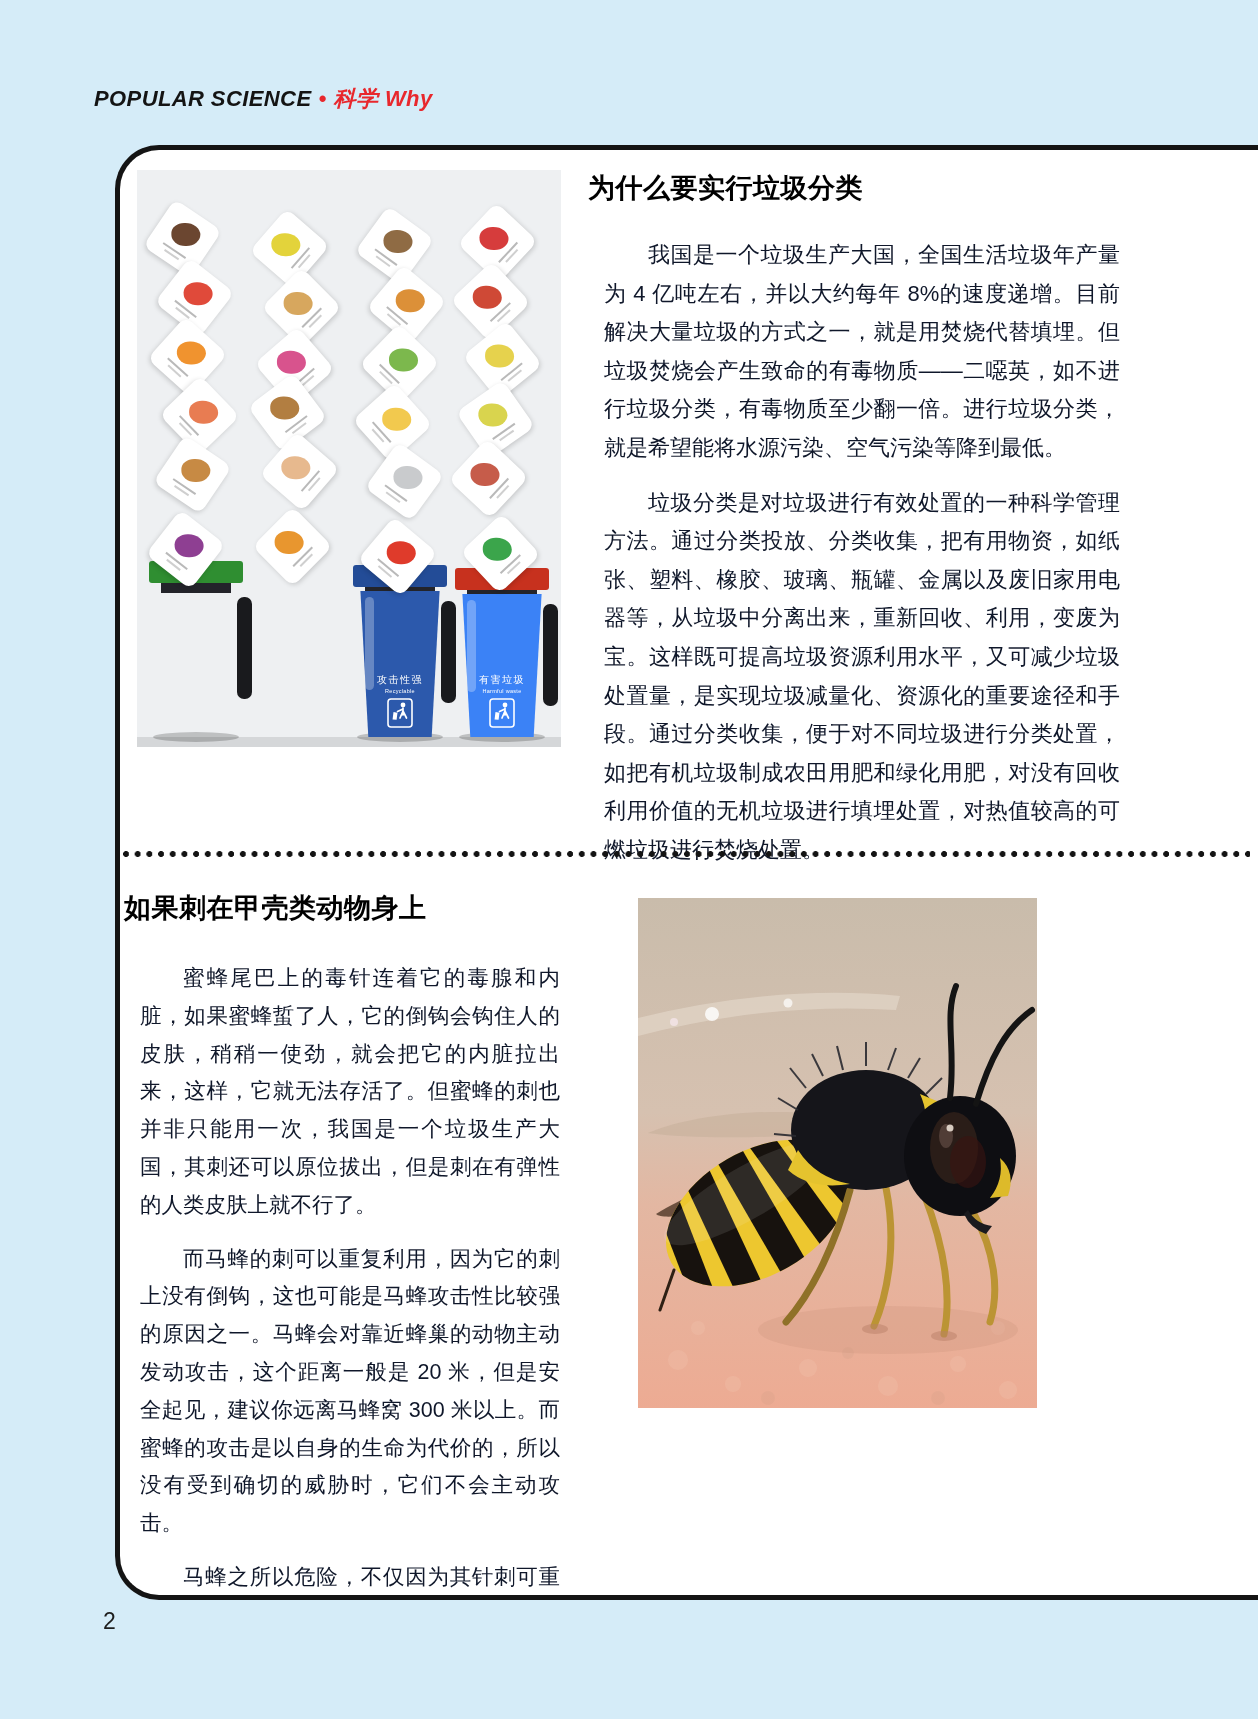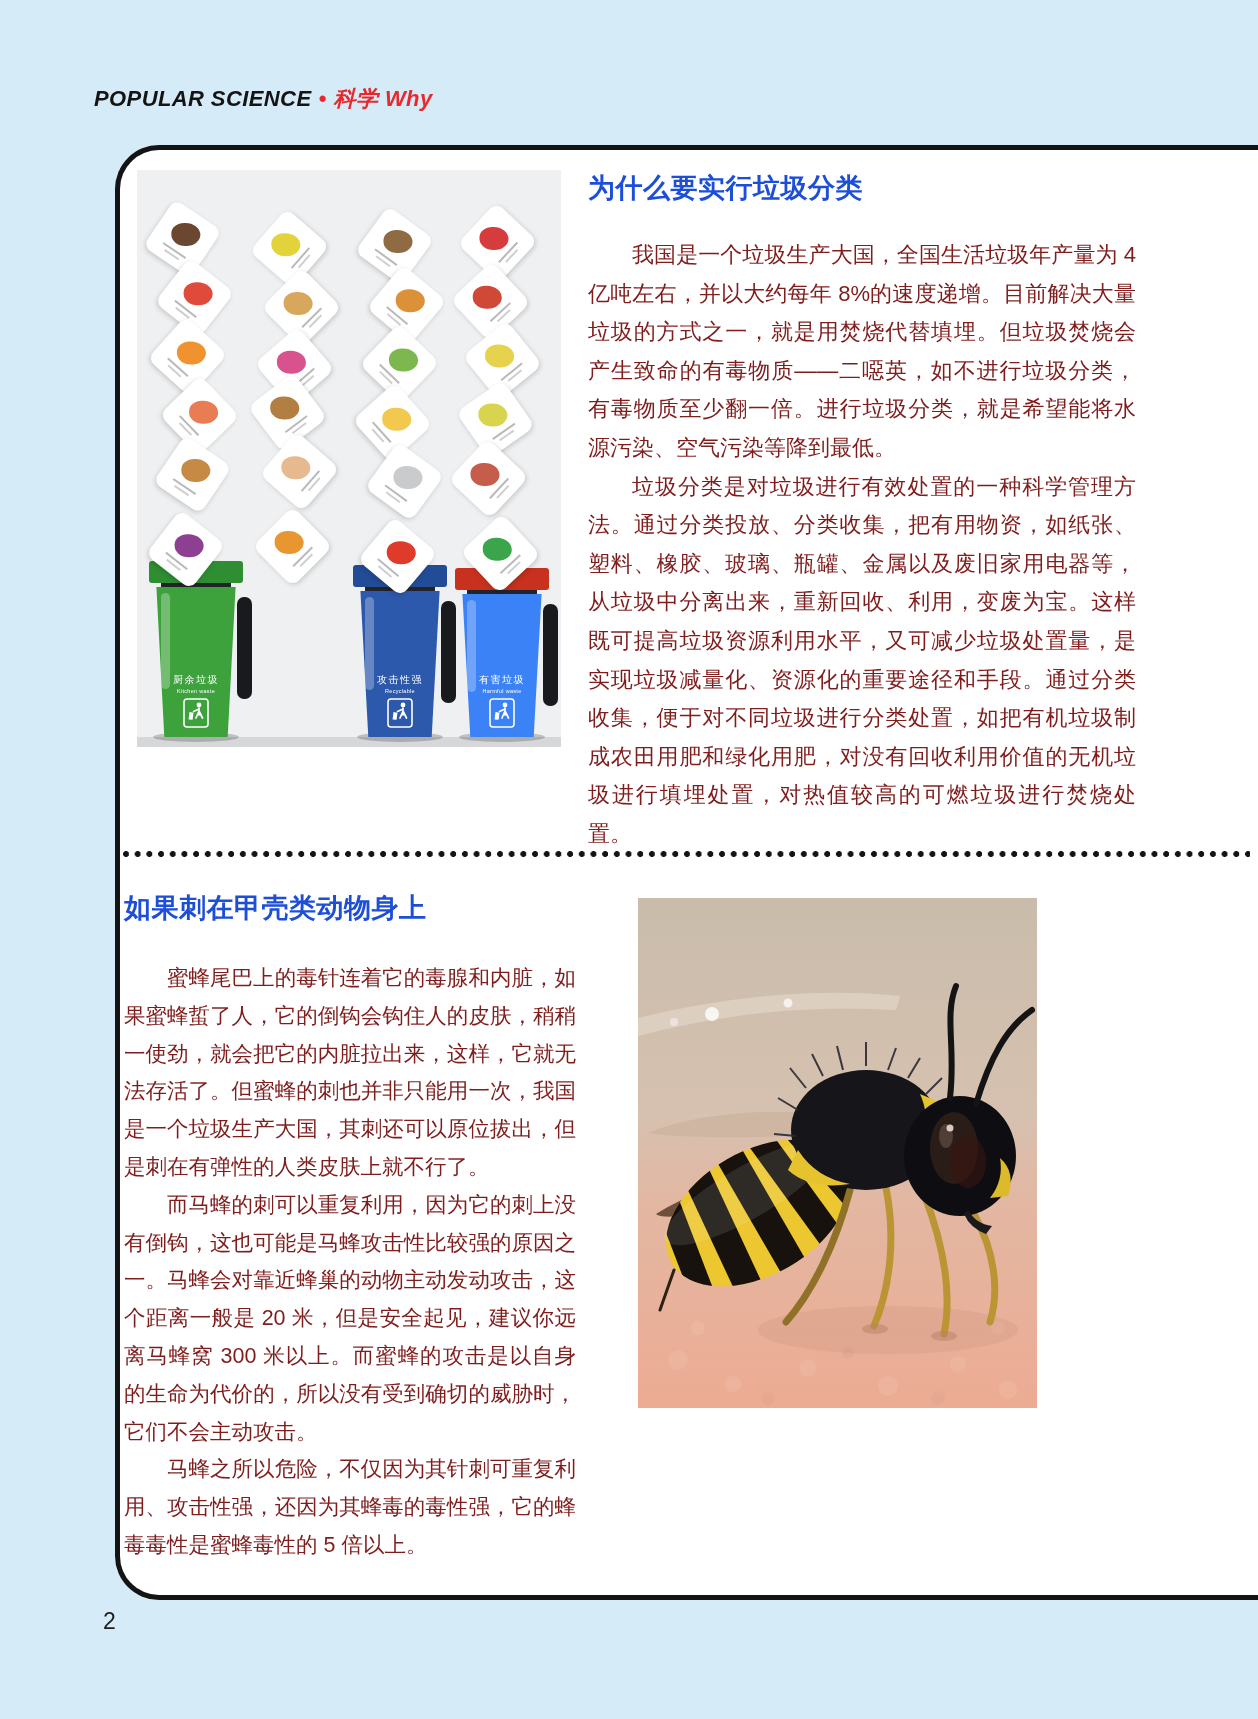--- a/index.html
+++ b/index.html
@@ -29,23 +29,23 @@
   .bin .bcn{color:#fff;font-size:10px;letter-spacing:1.5px;text-align:center;}
   .bin .ben{color:#fff;font-size:5.5px;margin:1px 0 4px;text-align:center;letter-spacing:.3px;}
   
   .card{position:absolute;width:57px;height:57px;background:#fff;border-radius:9px;
         box-shadow:0 2px 5px rgba(0,0,0,.17);z-index:3;}
   .card .blob{position:absolute;left:50%;top:46%;width:29px;height:23px;border-radius:46% 54% 50% 50%;}
   .card .t1{position:absolute;bottom:13px;left:15px;right:15px;height:2px;background:#b9b9b9;}
   .card .t2{position:absolute;bottom:8px;left:20px;right:20px;height:2px;background:#cfcfcf;}
   
   .article1{position:absolute;left:468px;top:20px;width:548px;}
-  .art-title{font-size:27px;font-weight:bold;color:#1d4ed8;margin:0;letter-spacing:.5px;}
+  .art-title{font-size:27px;font-weight:bold;color:#000000;margin:0;letter-spacing:.5px;}
   .article1 .art-title{margin-bottom:30px;}
-  .bodytext p{font-size:22px;line-height:38.6px;color:#7f1d1d;text-align:justify;text-indent:2em;margin:0;}
+  .bodytext p{font-size:22px;line-height:38.6px;color:#0f172a;text-align:justify;text-indent:2em;margin:16px;}
   
   .divider{position:absolute;left:2px;top:700px;width:1128px;height:8px;
         background-image:radial-gradient(circle at 4px 4px,#141414 2.7px,transparent 3.2px);
         background-size:11.7px 8px;background-repeat:repeat-x;}
   
   .article2{position:absolute;left:4px;top:740px;width:452px;}
   .article2 .art-title{margin-bottom:34px;}
   .article2 p{font-size:21.5px;line-height:37.8px;}
   
   .photo-wasp{position:absolute;left:518px;top:748px;width:399px;height:510px;overflow:hidden;}
@@ -64,31 +64,20 @@
   <div class="content-box">
 
     <div class="photo-bins">
       <div class="floor"></div>
       <div class="bins" id="bins">
           <div class="bin" style="left: 12px; top: 10px; height: 176px;">
             <div class="bshadow"></div>
             <div class="handle"></div>
             <div class="lid" style="background:#2f8e31"></div>
             <div class="mouth"></div>
-            <div class="bbody" style="background:#3da23c">
-              <div class="hl"></div>
-              <div class="bcn">厨余垃圾</div>
-              <div class="ben">Kitchen waste</div>
-              <svg width="26" height="30" viewBox="0 0 26 30">
-                <rect x="1" y="1" width="24" height="28" rx="3" fill="none" stroke="#fff" stroke-width="1.6"></rect>
-                <circle cx="16" cy="7" r="2.4" fill="#fff"></circle>
-                <path d="M16 10 L16 17 M16 11 L10.5 13.5 M16 13 L19.5 20 M16 13 L13 20" stroke="#fff" stroke-width="1.7" fill="none" stroke-linecap="round"></path>
-                <path d="M6.5 14 l4 .8 -.9 7 -4 -.4 z" fill="#fff"></path>
-              </svg>
-            </div>
           </div>
           <div class="bin" style="left: 216px; top: 14px; height: 172px;">
             <div class="bshadow"></div>
             <div class="handle"></div>
             <div class="lid" style="background:#234c97"></div>
             <div class="mouth"></div>
             <div class="bbody" style="background:#2c59ac">
               <div class="hl"></div>
               <div class="bcn">攻击性强</div>
               <div class="ben">Recyclable</div>

